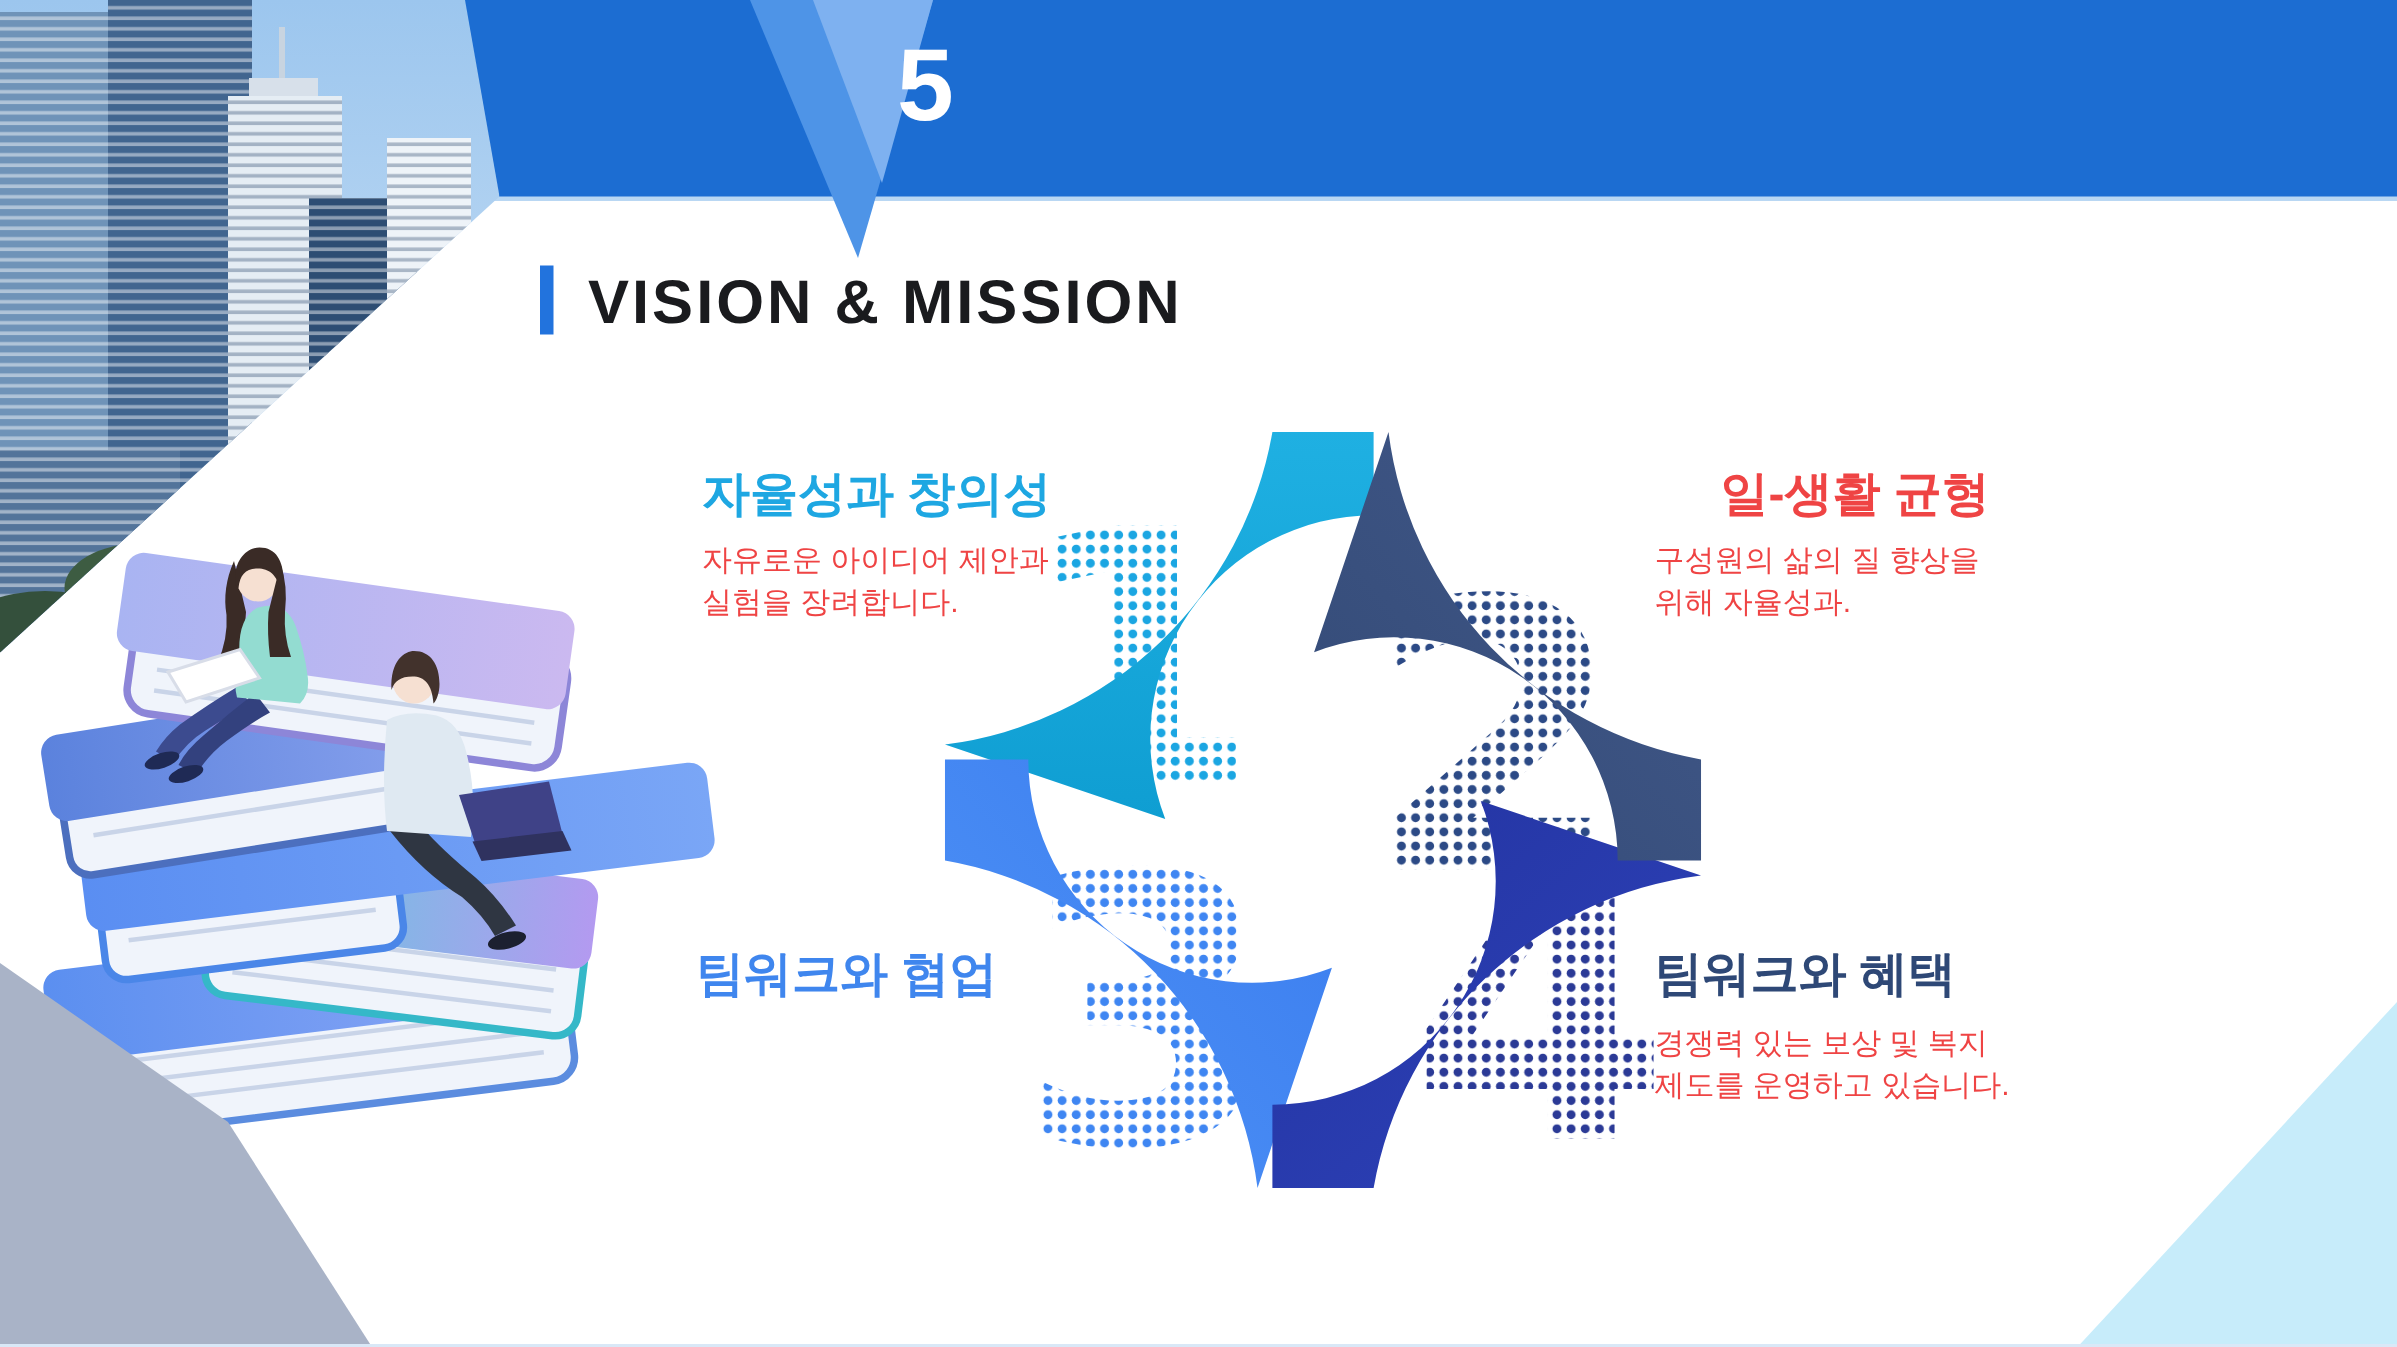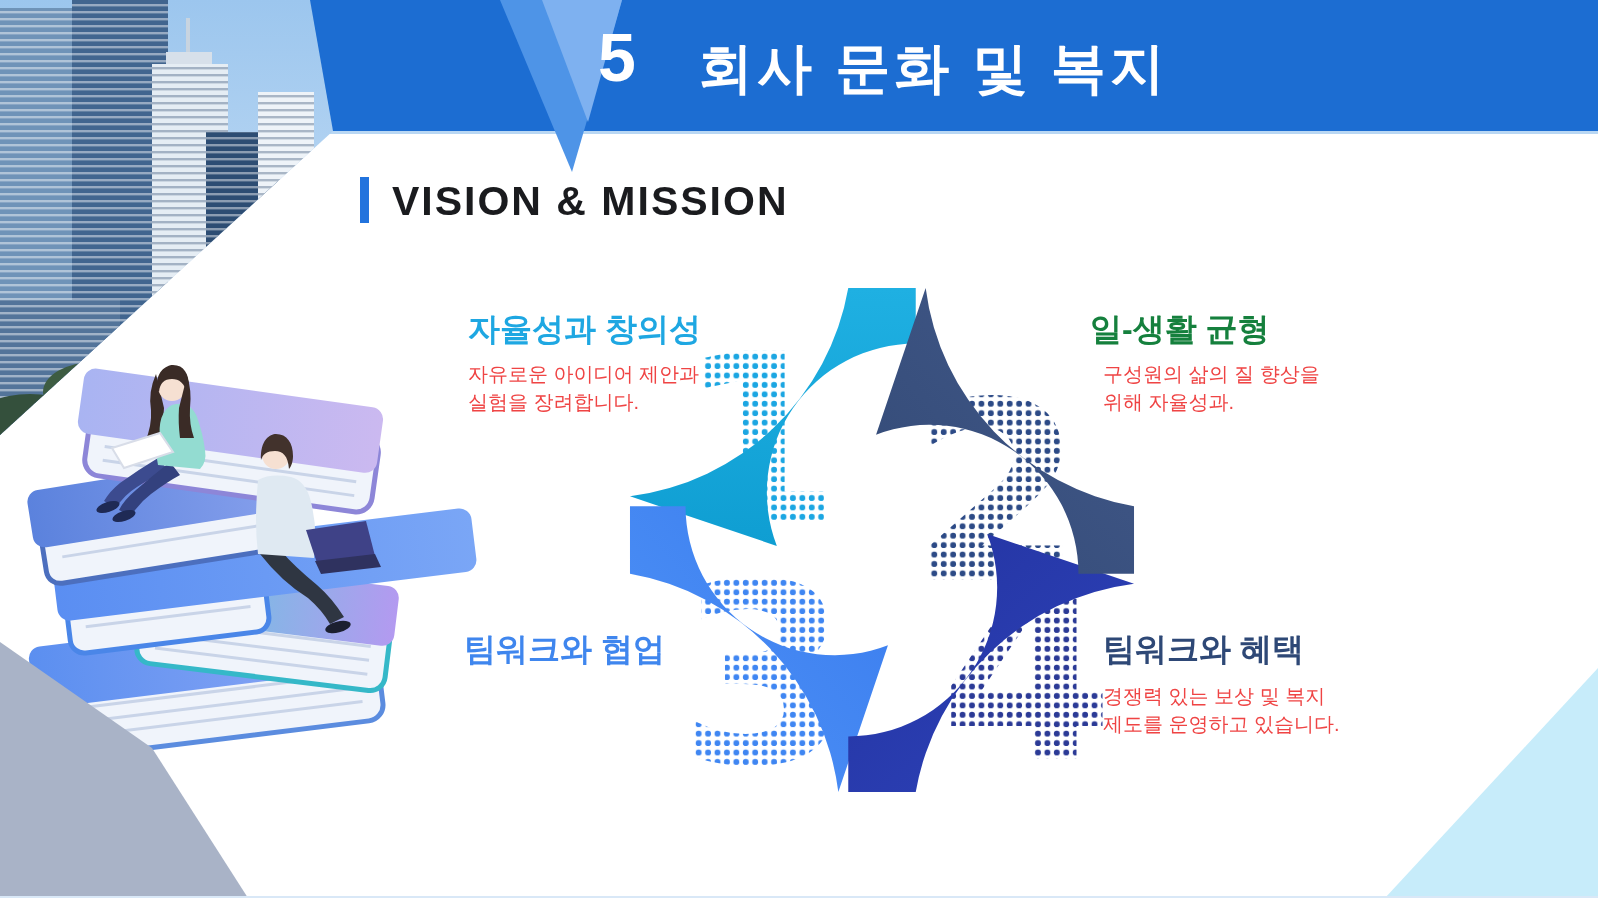--- a/index.html
+++ b/index.html
@@ -13,21 +13,21 @@
   .header-title{position:absolute;left:698px;top:32px;font-size:55px;font-weight:800;color:#ffffff;
                 letter-spacing:4px;white-space:nowrap;}
   
   .section-bar{position:absolute;left:360px;top:177px;width:9px;height:46px;background:#2273dd;}
   .section-heading{position:absolute;left:392px;top:178px;font-size:41px;font-weight:700;color:#1a1b1e;
                    letter-spacing:2px;white-space:nowrap;}
   
   .item-heading{position:absolute;font-size:32px;font-weight:700;white-space:nowrap;}
   .item-body{position:absolute;font-size:20px;line-height:28px;color:#ef4444;white-space:pre-line;}
   .h1{left:468px;top:308px;color:#1ea7e2;}
-  .h2{left:1090px;top:308px;color:#15803d;}
+  .h2{left:1147px;top:308px;color:#ef4444;}
   .h3{left:464px;top:628px;color:#3f86ee;}
   .h4{left:1103px;top:628px;color:#2e4876;}
   .b1{left:468px;top:360px;}
   .b2{left:1103px;top:360px;}
   .b3{left:468px;top:682px;}
   .b4{left:1103px;top:682px;}
   
   .corner{position:absolute;pointer-events:none;}
   .bottom-line{position:absolute;left:0;bottom:0;width:1598px;height:2px;background:#d9e8f7;}
   svg{display:block;}
@@ -36,21 +36,20 @@
 <body>
 
 <div class="slide">
 
   <div class="header-band"></div>
   <svg class="header-tri" width="1598" height="200" viewBox="0 0 1598 200">
     <polygon points="500,0 622,0 572,172" fill="#4e94e7"></polygon>
     <polygon points="542,0 622,0 588,122" fill="#7eb1f0"></polygon>
   </svg>
   <div class="slide-number">5</div>
-  <div class="header-title">회사 문화 및 복지</div>
 
   <svg class="corner" style="left:0;top:0" width="560" height="440" viewBox="0 0 560 440">
     <defs>
       <clipPath id="photoclip">
           <polygon points="0,0 310,0 333,131 0,435"></polygon>
         </clipPath>
       <linearGradient id="sky" x1="0" y1="0" x2="0" y2="1">
         <stop offset="0" stop-color="#9cc6ee"></stop>
           <stop offset="1" stop-color="#d6e7f7"></stop>
       </linearGradient>

